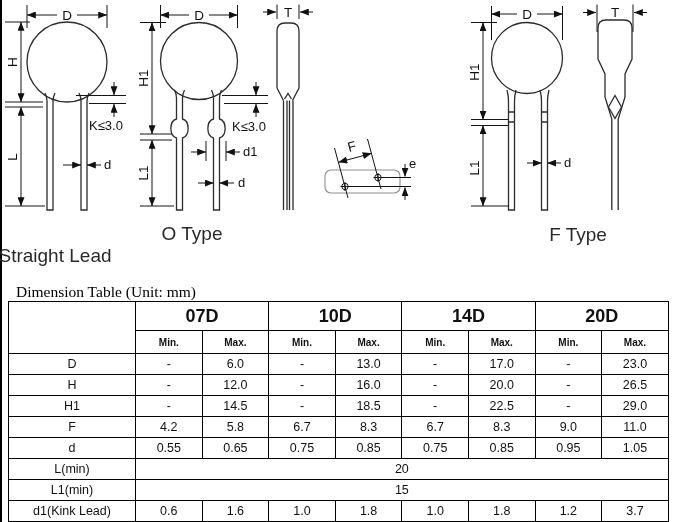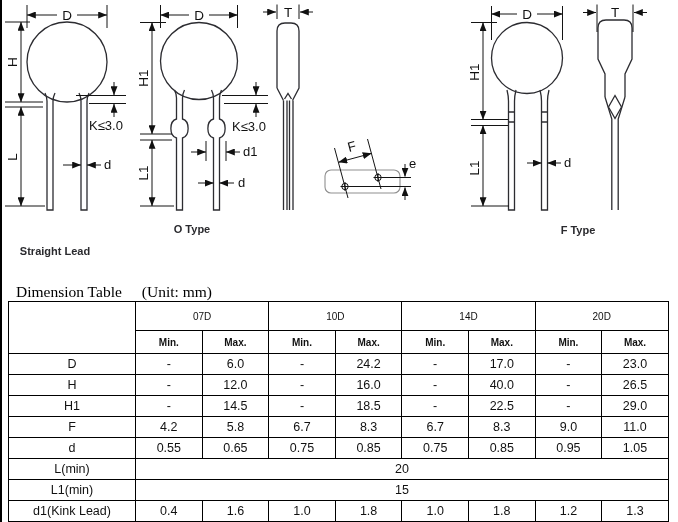--- a/index.html
+++ b/index.html
@@ -8,31 +8,31 @@
   .page-border{position:absolute;left:0;top:0;width:2px;height:522px;background:#000;}
   
   #drawing{position:absolute;left:0;top:0;}
   .pl{stroke:#2c2c31;fill:none;stroke-width:1.3;}
   .plf{stroke:#2c2c31;fill:#ffffff;stroke-width:1.3;}
   .plg{stroke:#8f8f8f;fill:none;stroke-width:1.1;}
   .dl{stroke:#141414;stroke-width:1;fill:none;}
   .dt{font-family:"Liberation Sans",sans-serif;font-size:13.5px;fill:#111;}
   .dts{font-family:"Liberation Sans",sans-serif;font-size:13px;fill:#111;}
   
-  .cap{position:absolute;font-size:11px;color:#2a2a2e;transform:translateX(-50%);white-space:nowrap;font-weight:bold;}
+  .cap{position:absolute;font-size:19px;color:#2a2a2e;transform:translateX(-50%);white-space:nowrap;}
   
   #tbl-title{position:absolute;left:16px;top:283px;font-family:"Liberation Serif",serif;
              font-size:15.5px;color:#000;white-space:nowrap;}
-  #tbl-title .unit{margin-left:20px;}
+  #tbl-title .unit{margin-left:4px;}
   
   #dim-table{position:absolute;left:8px;top:301px;width:660px;border-collapse:collapse;
              table-layout:fixed;font-family:"Liberation Sans",sans-serif;color:#111;}
   #dim-table th,#dim-table td{border:1px solid #000;text-align:center;vertical-align:middle;
              padding:0;font-size:12.5px;height:20px;}
-  #dim-table thead .grp th{height:28px;font-weight:normal;font-size:10px;}
+  #dim-table thead .grp th{height:28px;font-weight:bold;font-size:18px;}
   #dim-table thead .sub th{height:22px;font-weight:bold;font-size:10px;}
   #dim-table td.rl{font-size:12.5px;}
 </style>
 </head>
 <body>
 
 <div id="page">
   <div class="page-border"></div>
 
   <svg id="drawing" width="678" height="280" viewBox="0 0 678 280">
@@ -200,34 +200,34 @@
         <th>Min.</th>
         <th>Max.</th>
       </tr>
     </thead>
     <tbody>
       <tr>
         <td class="rl">D</td>
         <td>-</td>
         <td>6.0</td>
         <td>-</td>
-        <td>24.2</td>
+        <td>13.0</td>
         <td>-</td>
         <td>17.0</td>
         <td>-</td>
         <td>23.0</td>
       </tr>
       <tr>
         <td class="rl">H</td>
         <td>-</td>
         <td>12.0</td>
         <td>-</td>
         <td>16.0</td>
         <td>-</td>
-        <td>40.0</td>
+        <td>20.0</td>
         <td>-</td>
         <td>26.5</td>
       </tr>
       <tr>
         <td class="rl">H1</td>
         <td>-</td>
         <td>14.5</td>
         <td>-</td>
         <td>18.5</td>
         <td>-</td>
@@ -260,24 +260,24 @@
       <tr>
         <td class="rl">L(min)</td>
         <td colspan="8">20</td>
       </tr>
       <tr>
         <td class="rl">L1(min)</td>
         <td colspan="8">15</td>
       </tr>
       <tr>
         <td class="rl">d1(Kink Lead)</td>
-        <td>0.4</td>
+        <td>0.6</td>
         <td>1.6</td>
         <td>1.0</td>
         <td>1.8</td>
         <td>1.0</td>
         <td>1.8</td>
         <td>1.2</td>
-        <td>1.3</td>
+        <td>3.7</td>
       </tr>
     </tbody>
   </table>
 </div>
 
 </body></html>

